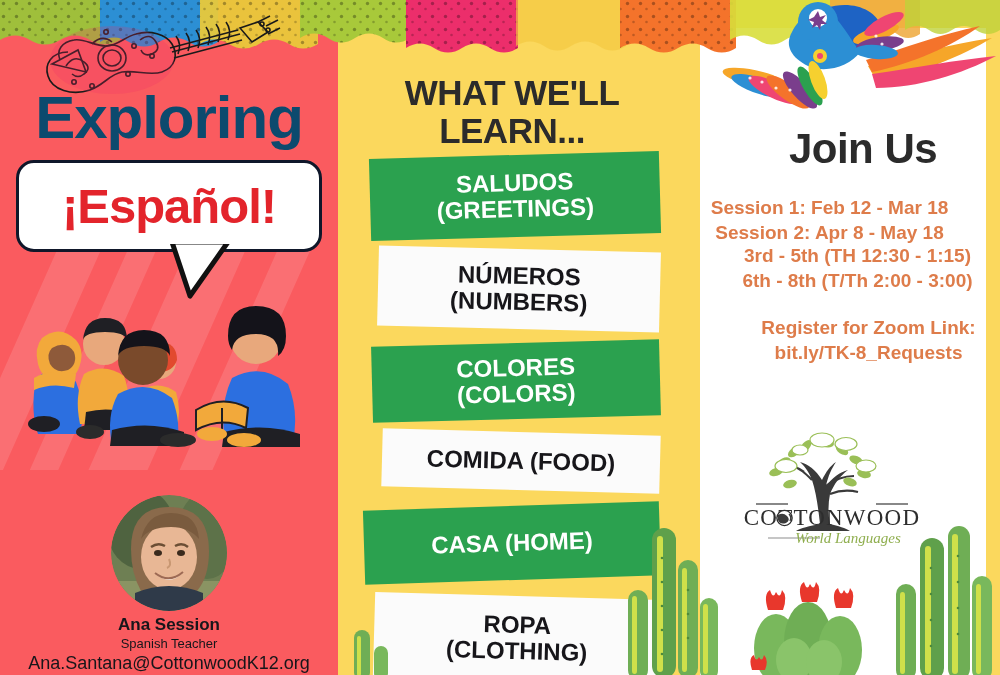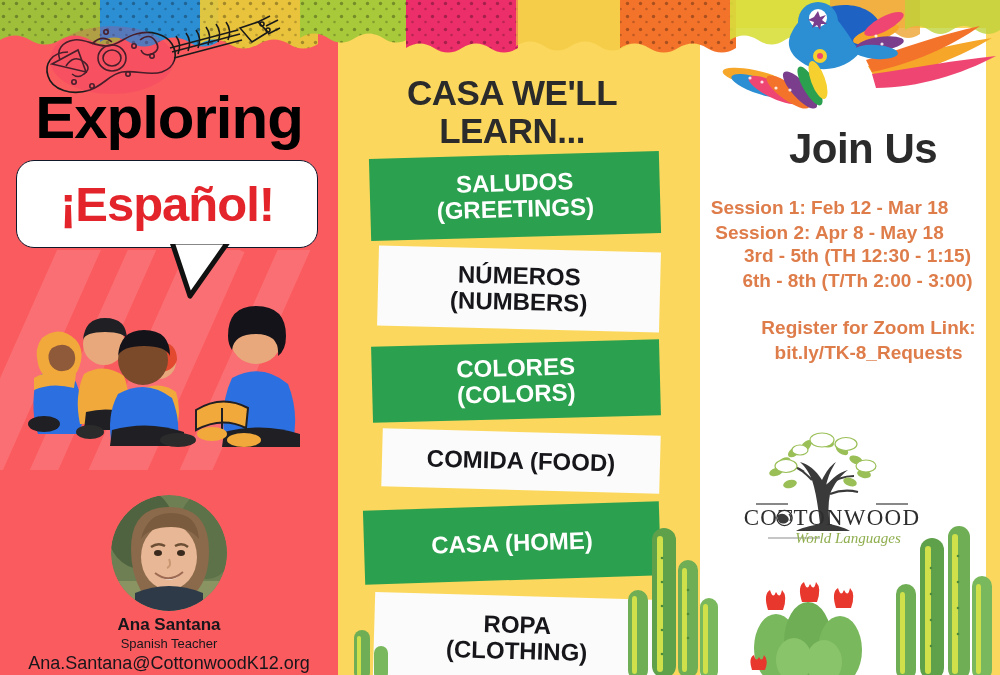--- a/index.html
+++ b/index.html
@@ -16,23 +16,23 @@
   .picado{position:absolute;top:0;left:0;width:1000px;height:58px;z-index:4;pointer-events:none;}
 
   
   .guitar{position:absolute;left:0px;top:-14px;width:330px;height:110px;z-index:5;pointer-events:none;}
 
   
   .bird{position:absolute;left:700px;top:-6px;width:300px;height:120px;z-index:6;pointer-events:none;}
 
   
   .exploring{position:absolute;left:0;top:88px;width:338px;text-align:center;z-index:8;
-    color:#000000;font-size:60px;font-weight:bold;letter-spacing:-1px;line-height:1;}
+    color:#0c4a6e;font-size:60px;font-weight:bold;letter-spacing:-1px;line-height:1;}
   .bubble{position:absolute;left:16px;top:160px;width:300px;height:86px;background:#fff;
-    border:1px solid #0f172a;border-radius:18px;z-index:8;display:flex;align-items:center;justify-content:center;}
+    border:3px solid #0f172a;border-radius:18px;z-index:8;display:flex;align-items:center;justify-content:center;}
   .bubble-txt{color:#E3242B;font-size:49px;font-weight:bold;line-height:1;white-space:nowrap;letter-spacing:-1px;}
   .bubble-tail{position:absolute;left:170px;top:240px;z-index:9;}
 
   .students{position:absolute;left:28px;top:282px;width:300px;height:165px;z-index:8;}
   .streaks{position:absolute;left:0;top:250px;width:338px;height:220px;z-index:7;pointer-events:none;}
 
   .avatar{position:absolute;left:111px;top:495px;width:116px;height:116px;border-radius:50%;
      overflow:hidden;z-index:8;}
   .teacher-name{position:absolute;left:0;top:615px;width:338px;text-align:center;z-index:8;
      color:#17161a;font-size:17px;font-weight:bold;}
@@ -273,26 +273,26 @@
         <ellipse cx="70" cy="58" rx="4" ry="3" fill="#3A2A1D"></ellipse>
         <path d="M40,52 q7,-5 14,-1 M64,51 q7,-4 13,1" stroke="#6B4E34" stroke-width="2.4" fill="none"></path>
         <path d="M58,64 q3,7 -2,9" stroke="#C99873" stroke-width="2" fill="none"></path>
         <path d="M44,78 q14,11 28,-1 q-13,15 -28,1 z" fill="#fff"></path>
         <path d="M44,78 q14,11 28,-1" stroke="#9D6A54" stroke-width="2" fill="none"></path>
         <path d="M24,98 q34,-14 68,0 l0,20 -68,0 z" fill="#2F3A49"></path>
       </g>
     </svg>
   </div>
 
-  <div class="teacher-name">Ana Santana</div>
+  <div class="teacher-name">Ana Session</div>
   <div class="teacher-role">Spanish Teacher</div>
   <div class="teacher-email">Ana.Santana@CottonwoodK12.org</div>
 
   <div class="learn-head">
-    <div>CASA WE'LL</div>
+    <div>WHAT WE'LL</div>
     <div>LEARN...</div>
   </div>
 
   <div class="banner green" style="left:370px;top:155px;width:290px;height:82px;transform:rotate(-1.6deg);font-size:24px;">
     <div>
       <div>SALUDOS</div>
       <div>(GREETINGS)</div>
     </div>
   </div>
 

